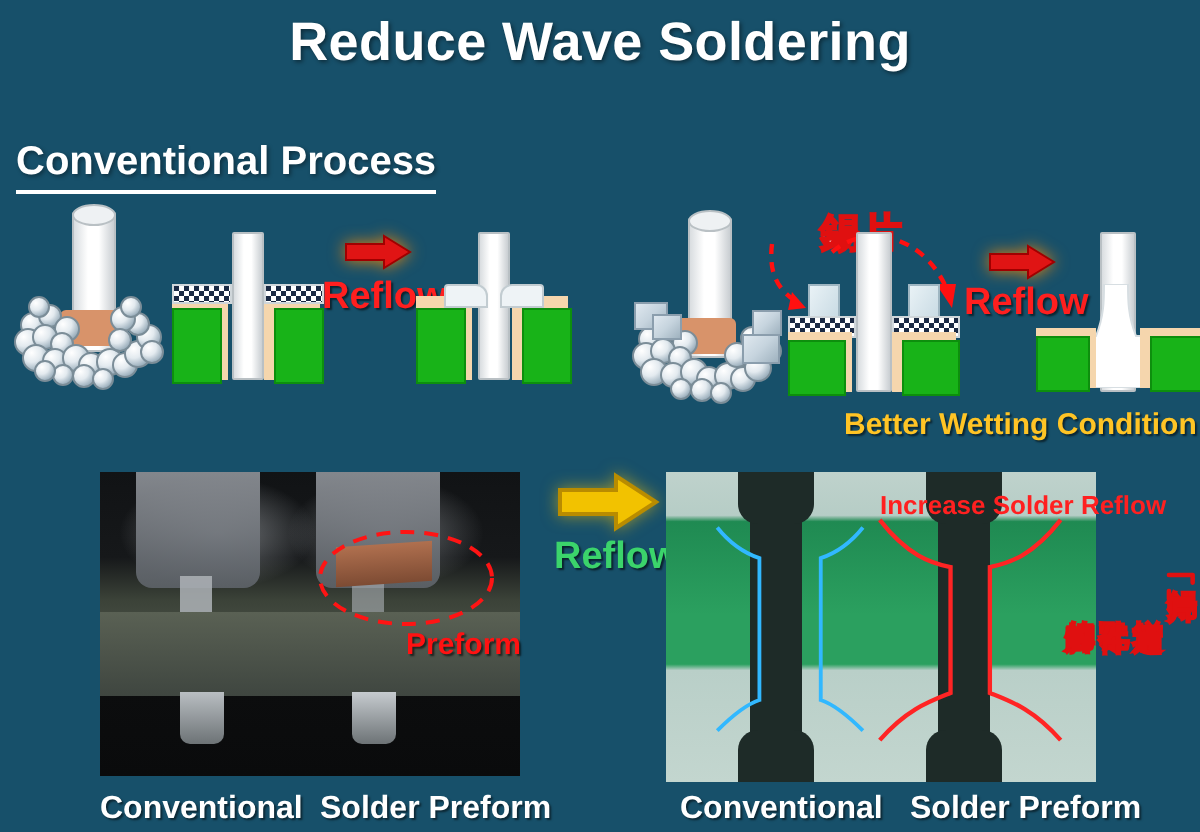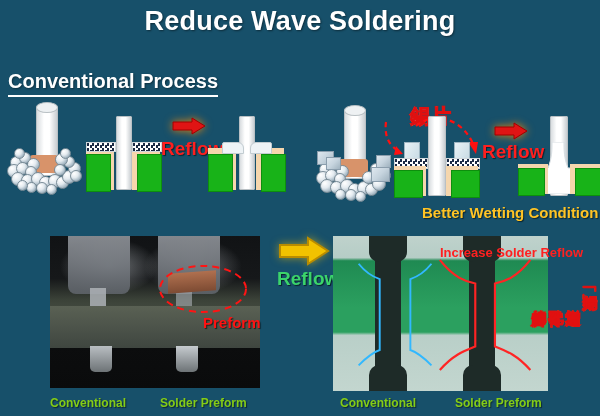--- a/index.html
+++ b/index.html
@@ -95,21 +95,21 @@
   }
   .lbl-red-small{
     font-size:13px;font-weight:bold;color:#ff2020;
     white-space:nowrap;
   }
   .lbl-preform{
     font-size:15px;font-weight:bold;color:#ff1212;
     text-shadow:1px 1px 1px rgba(0,0,0,.6);white-space:nowrap;
   }
   .caption{
-    font-size:12px;font-weight:bold;color:#84cc16;
+    font-size:16px;font-weight:bold;color:#ffffff;
     text-shadow:1px 1px 1px rgba(0,0,0,.5);white-space:nowrap;
   }
 
   
   .photo{overflow:hidden;border:0;}
   .photo-left{
     background:
       radial-gradient(ellipse 70px 40px at 28% 20%, rgba(200,205,210,.55), rgba(0,0,0,0) 70%),
       radial-gradient(ellipse 70px 40px at 68% 20%, rgba(200,205,210,.5), rgba(0,0,0,0) 70%),
       linear-gradient(180deg,#111315 0%,#16181a 28%,#3b4238 42%,#4c5348 56%,#2a2f2b 64%,#0c0d0e 72%,#0a0b0c 100%);

